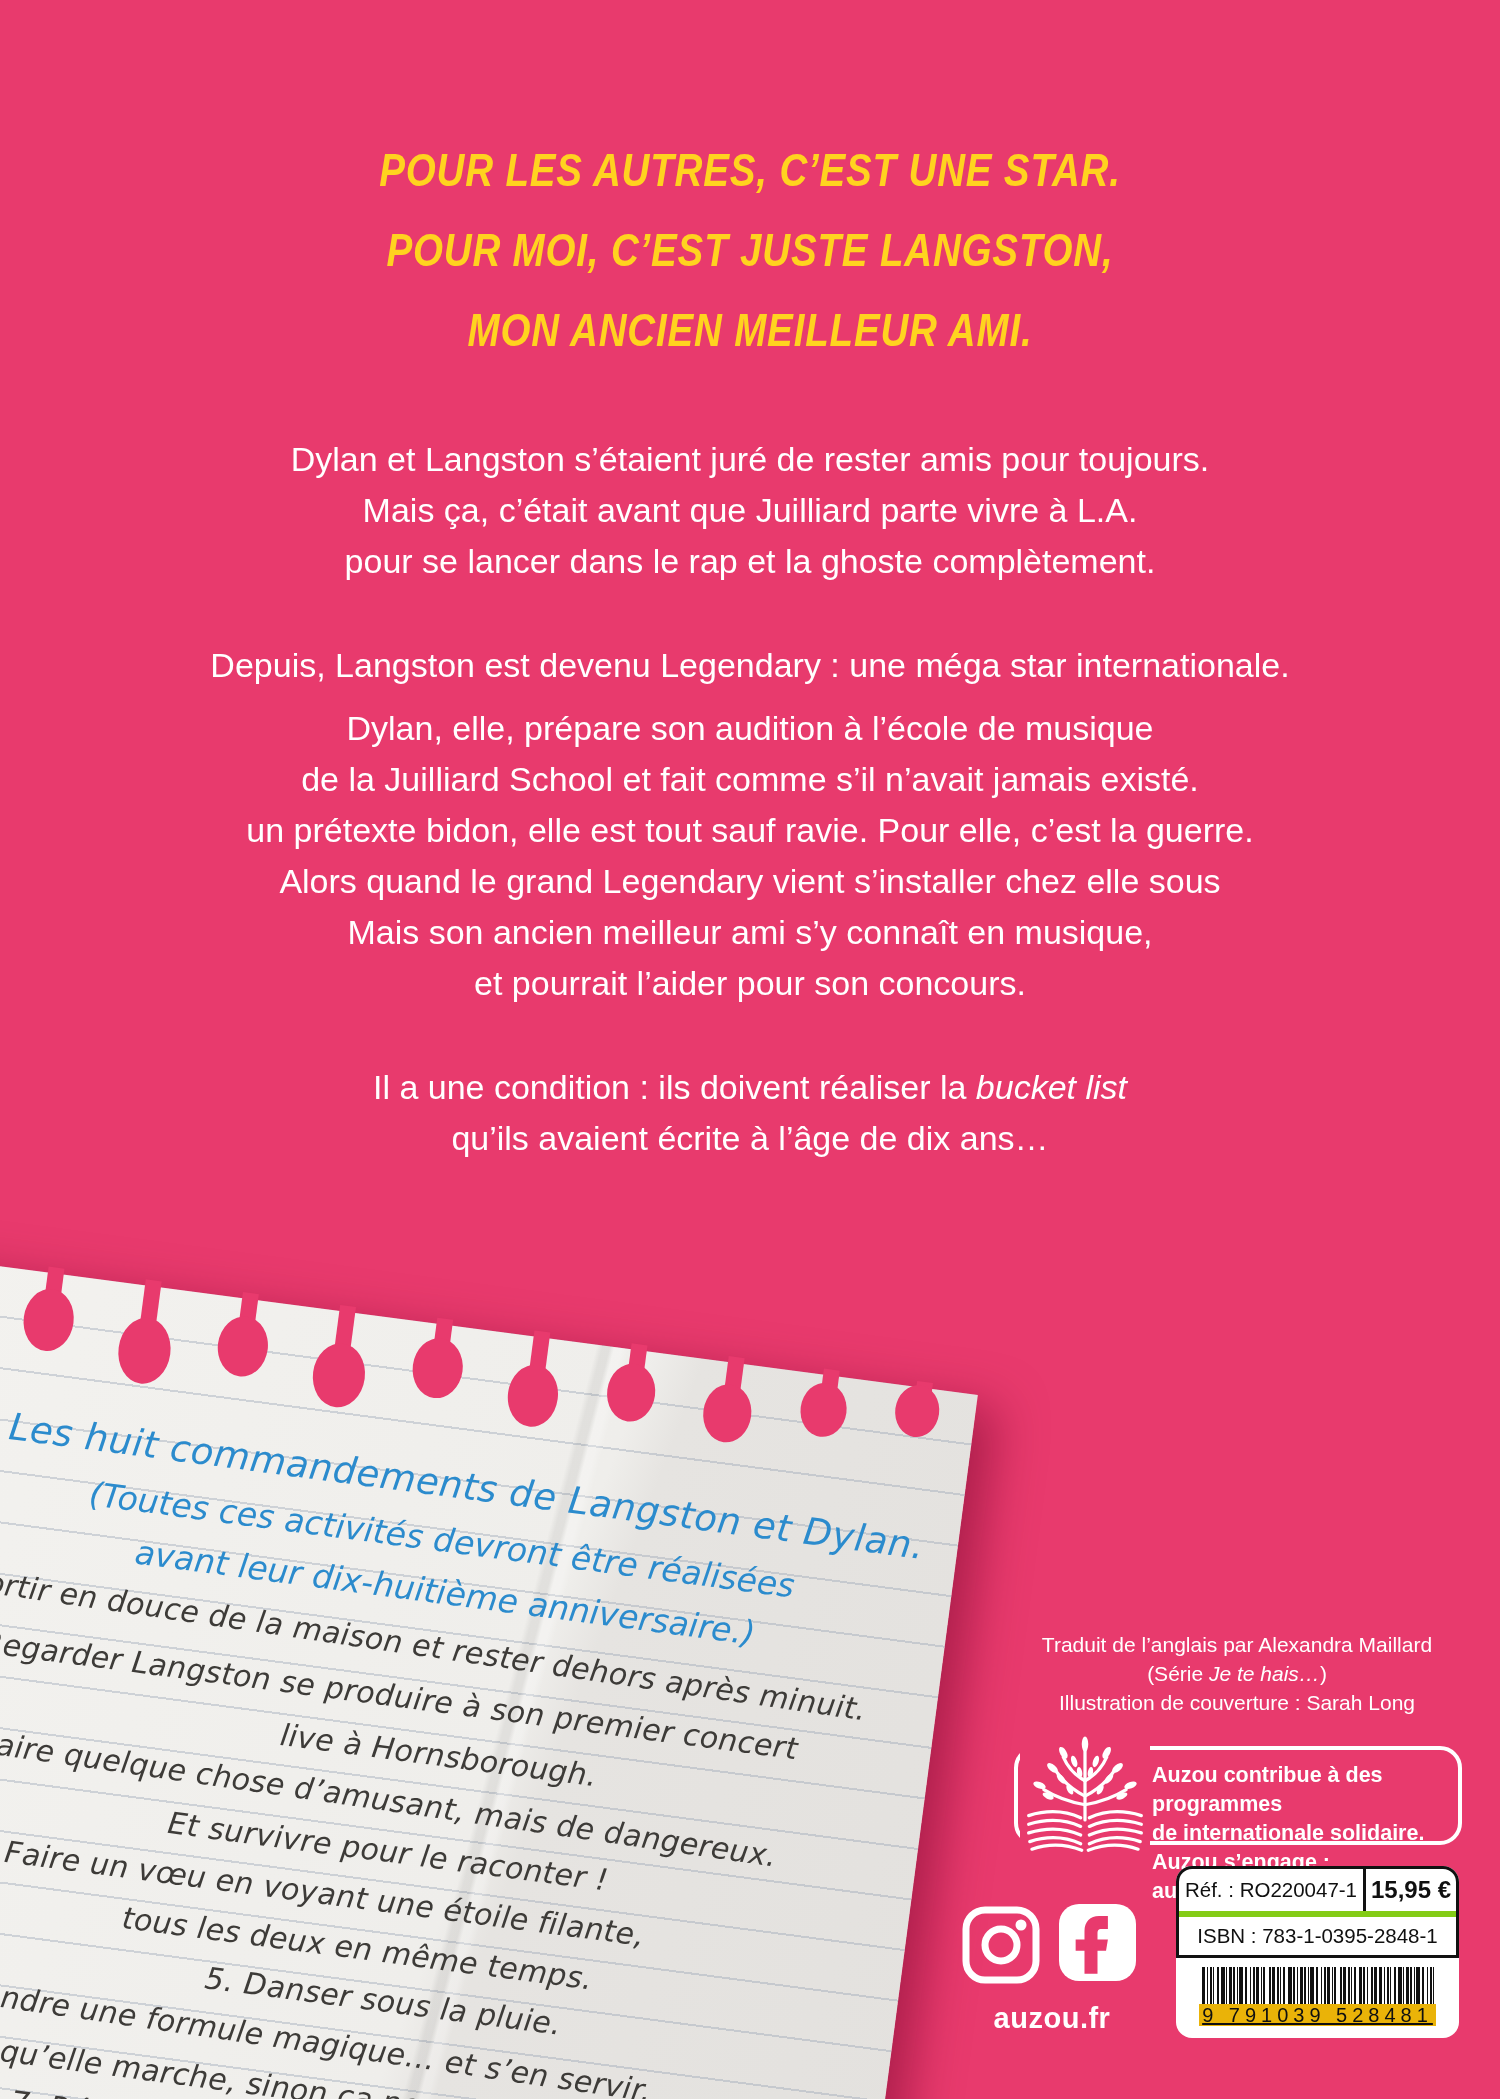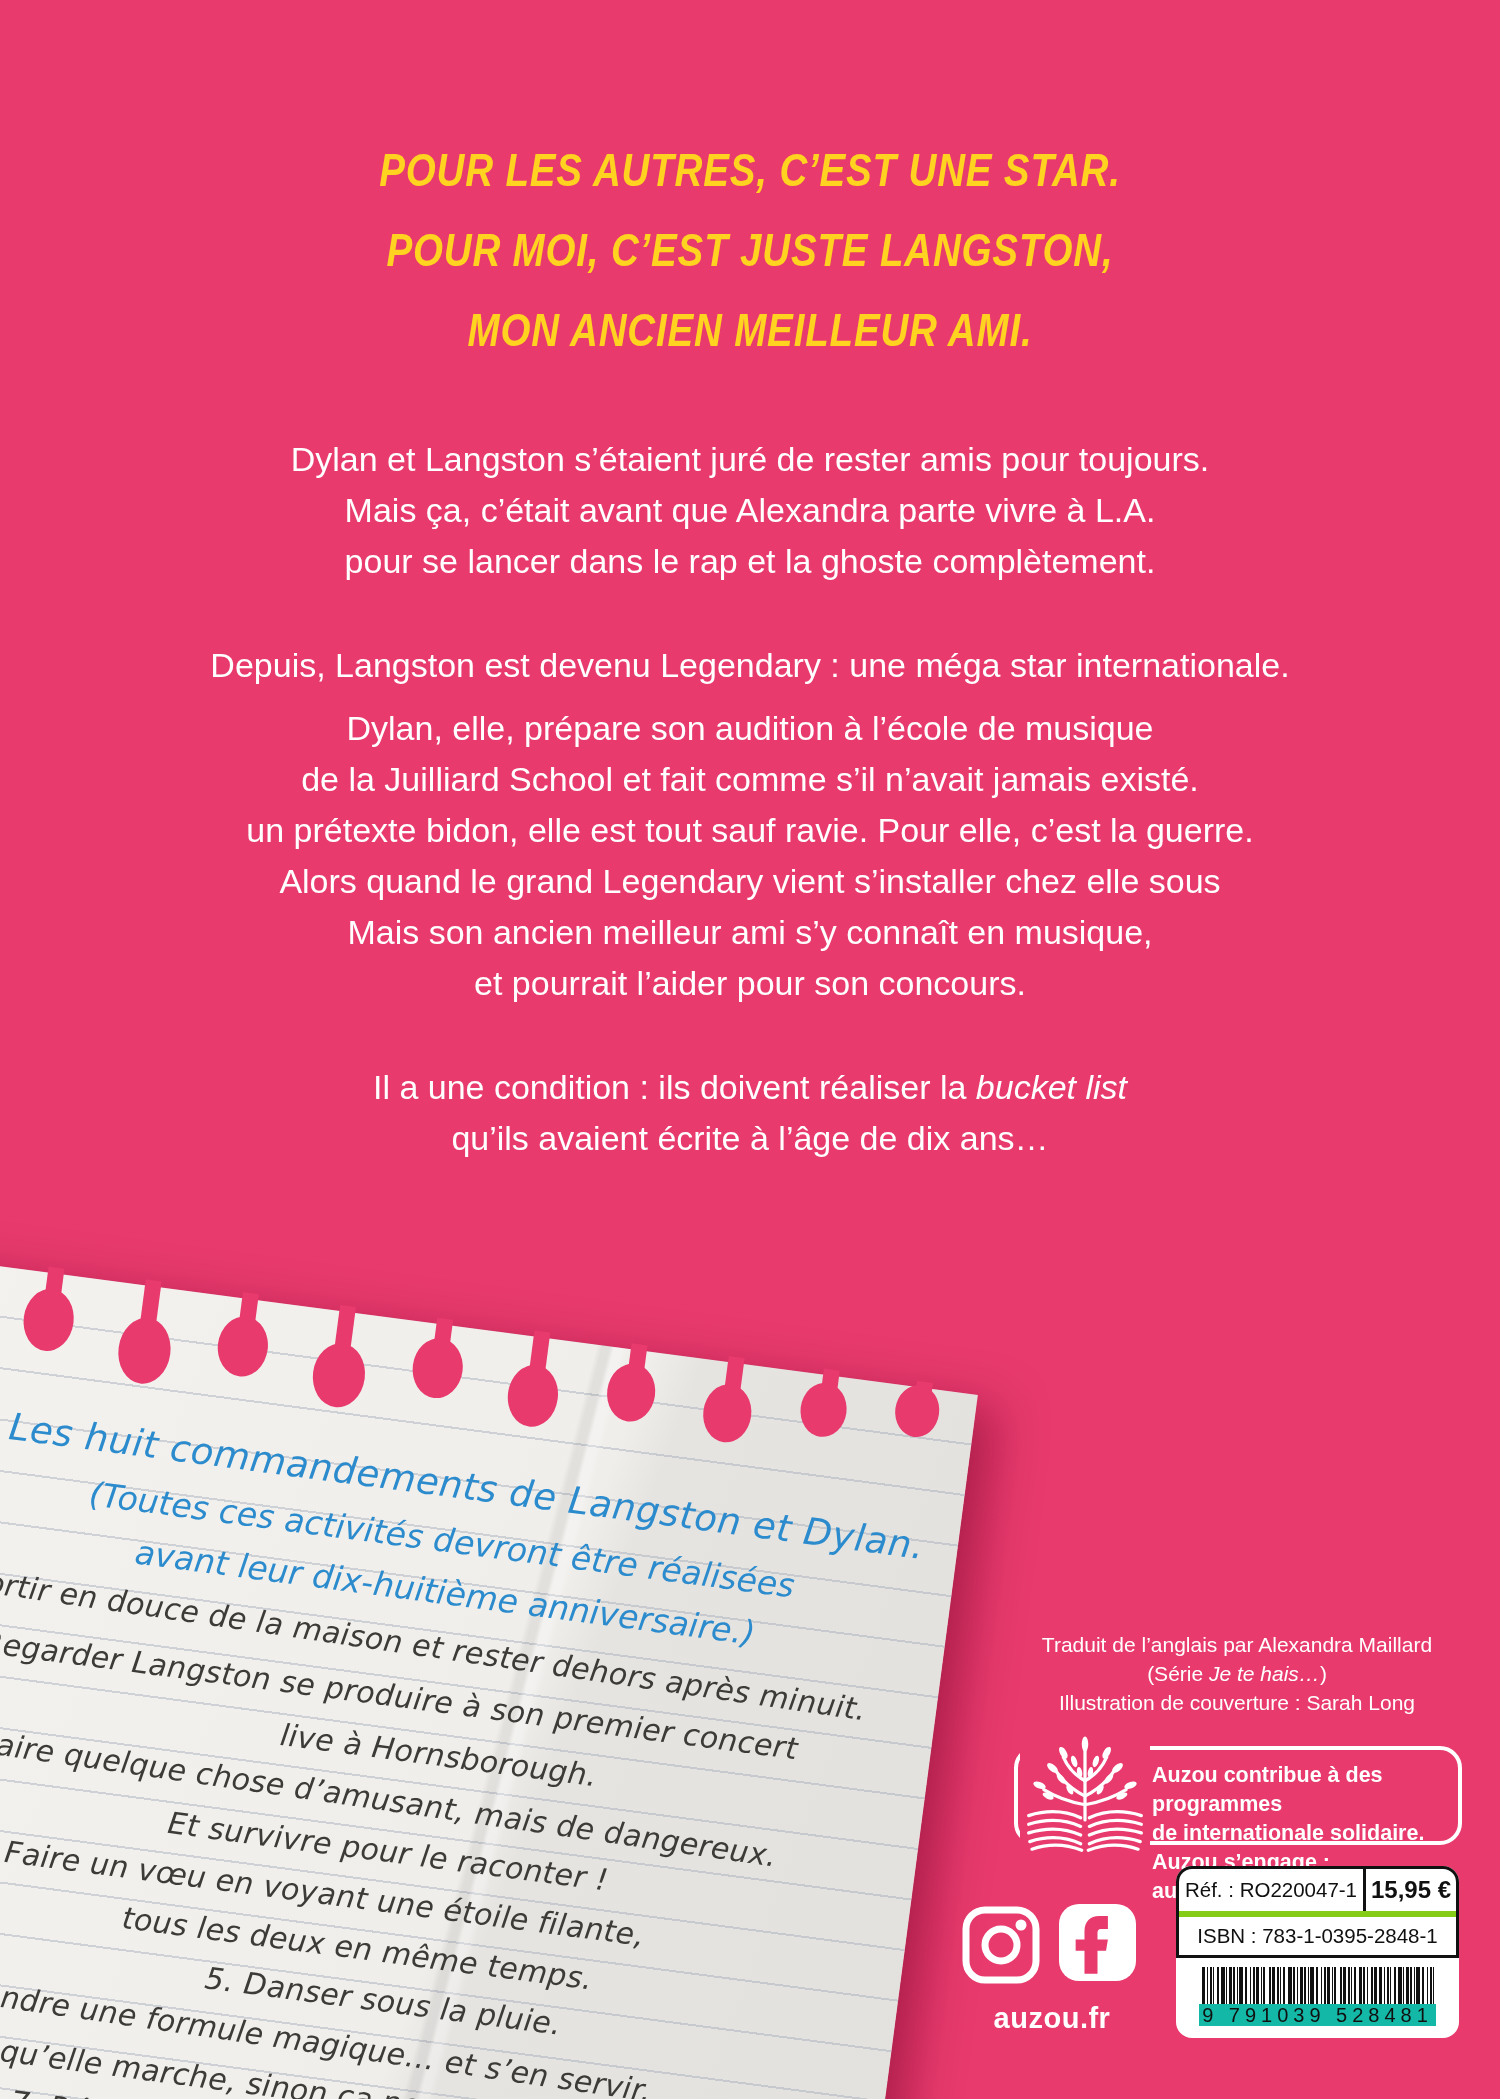--- a/index.html
+++ b/index.html
@@ -70,36 +70,36 @@
     background:#fff;border-radius:16px;color:#101010;}
   .lgrid{border:3px solid #111;border-radius:16px 16px 0 0;height:92px;box-sizing:border-box;}
   .row1{display:flex;height:48px;border-bottom:6px solid #84cc16;box-sizing:border-box;}
   .ref{flex:1;display:flex;align-items:center;justify-content:center;font-size:20.5px;}
   .price{width:90px;border-left:3px solid #111;display:flex;align-items:center;
     justify-content:center;font-weight:bold;font-size:24px;}
   .isbn{height:38px;display:flex;align-items:center;justify-content:center;font-size:20.5px;}
   .bars{display:block;margin:9px auto 0;width:232px;height:52px;}
   .digits{text-align:center;font-size:20px;letter-spacing:5px;margin-top:-15px;
     position:relative;}
-  .digits span{background:#14b8a6;padding:0 3px;}
+  .digits span{background:#eab308;padding:0 3px;text-decoration:underline;}
 </style>
 </head>
 <body>
 
 <div class="page" style="background:#e83a6d;">
 
   <div class="headline" style="color:#ffd31f;">
     <div>POUR LES AUTRES, C’EST UNE STAR.</div>
     <div>POUR MOI, C’EST JUSTE LANGSTON,</div>
     <div>MON ANCIEN MEILLEUR AMI.</div>
   </div>
 
   <div class="syn syn1">
     <p>Dylan et Langston s’étaient juré de rester amis pour toujours.</p>
-    <p>Mais ça, c’était avant que Alexandra parte vivre à L.A.</p>
+    <p>Mais ça, c’était avant que Juilliard parte vivre à L.A.</p>
     <p>pour se lancer dans le rap et la ghoste complètement.</p>
   </div>
 
   <div class="syn syn2">
     <p>Depuis, Langston est devenu Legendary : une méga star internationale.</p>
     <p class="gap">Dylan, elle, prépare son audition à l’école de musique</p>
     <p>de la Juilliard School et fait comme s’il n’avait jamais existé.</p>
     <p>un prétexte bidon, elle est tout sauf ravie. Pour elle, c’est la guerre.</p>
     <p>Alors quand le grand Legendary vient s’installer chez elle sous</p>
     <p>Mais son ancien meilleur ami s’y connaît en musique,</p>

